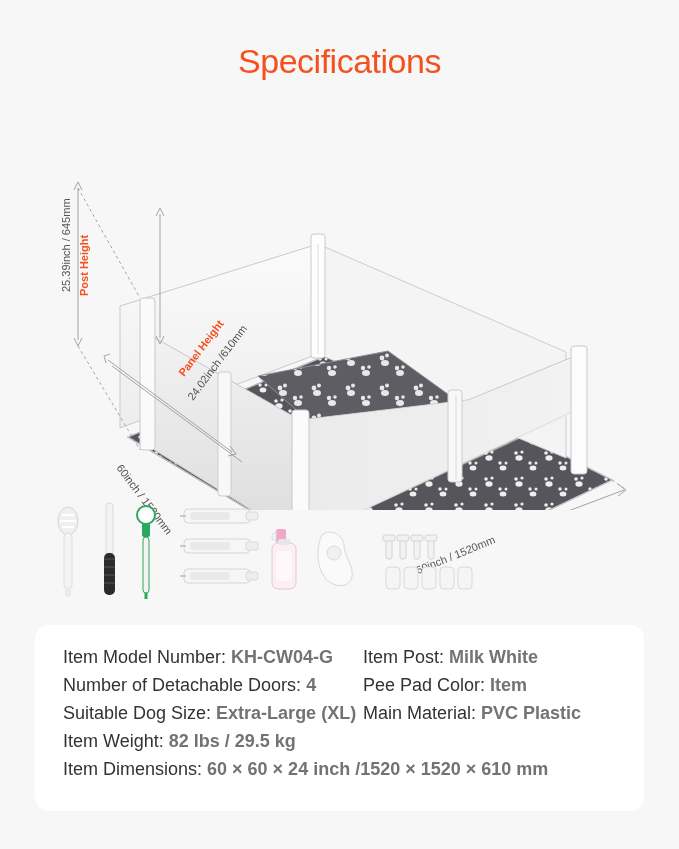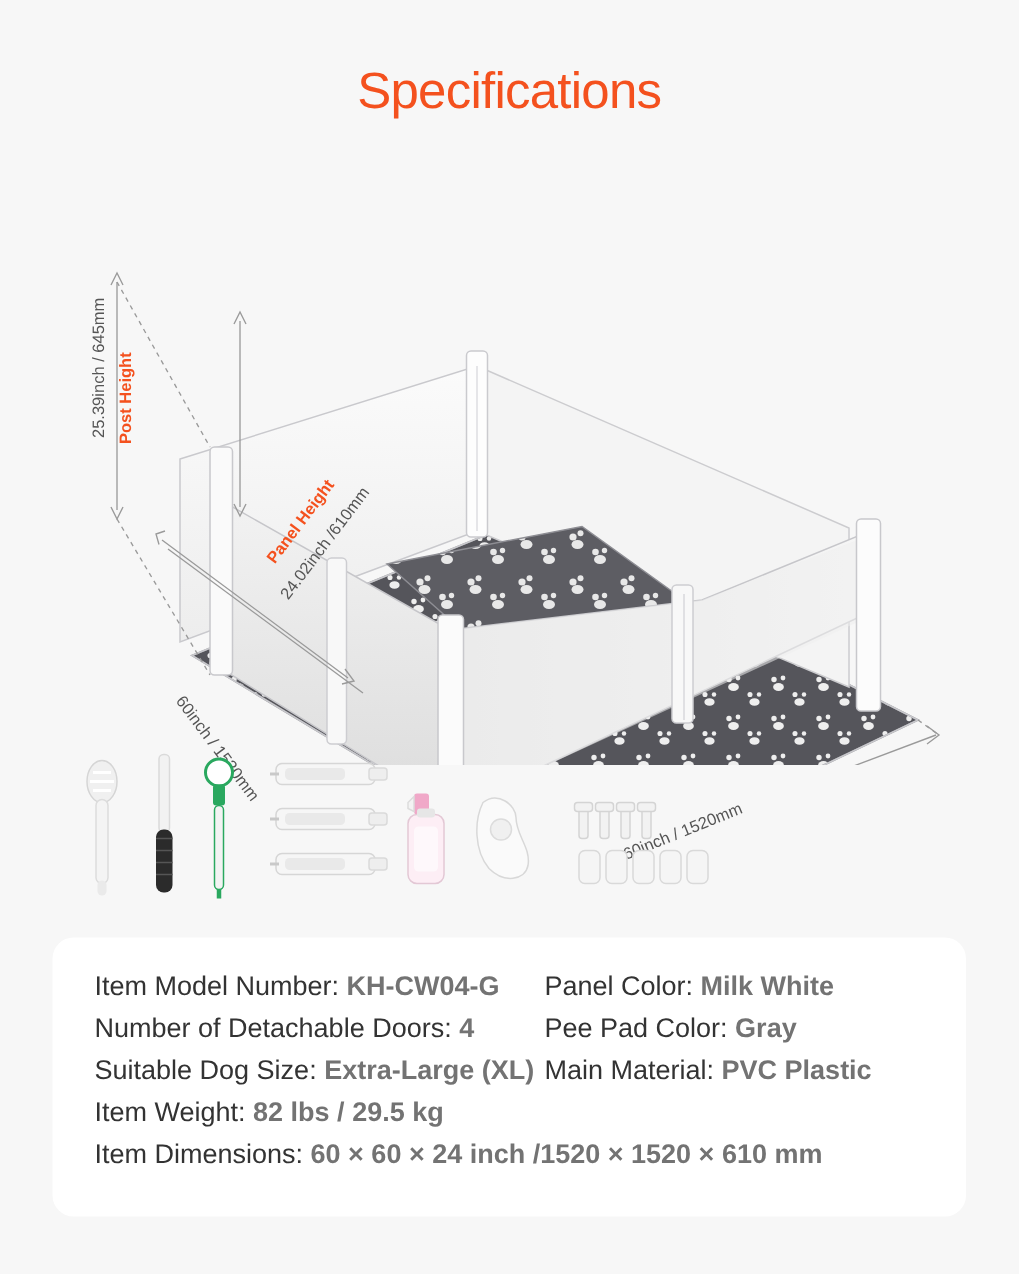--- a/index.html
+++ b/index.html
@@ -341,33 +341,33 @@
 
   <div class="spec-card">
     <div class="spec-grid">
 
       <div class="spec-row">
         <div class="spec-col left">
           <span class="spec-key">Item Model Number:</span>
           <span class="spec-val">KH-CW04-G</span>
         </div>
         <div class="spec-col right">
-          <span class="spec-key">Panel Color:</span>
+          <span class="spec-key">Item Post:</span>
           <span class="spec-val">Milk White</span>
         </div>
       </div>
 
       <div class="spec-row">
         <div class="spec-col left">
           <span class="spec-key">Number of Detachable Doors:</span>
           <span class="spec-val">4</span>
         </div>
         <div class="spec-col right">
           <span class="spec-key">Pee Pad Color:</span>
-          <span class="spec-val">Gray</span>
+          <span class="spec-val">Item</span>
         </div>
       </div>
 
       <div class="spec-row">
         <div class="spec-col left">
           <span class="spec-key">Suitable Dog Size:</span>
           <span class="spec-val">Extra-Large (XL)</span>
         </div>
         <div class="spec-col right">
           <span class="spec-key">Main Material:</span>

